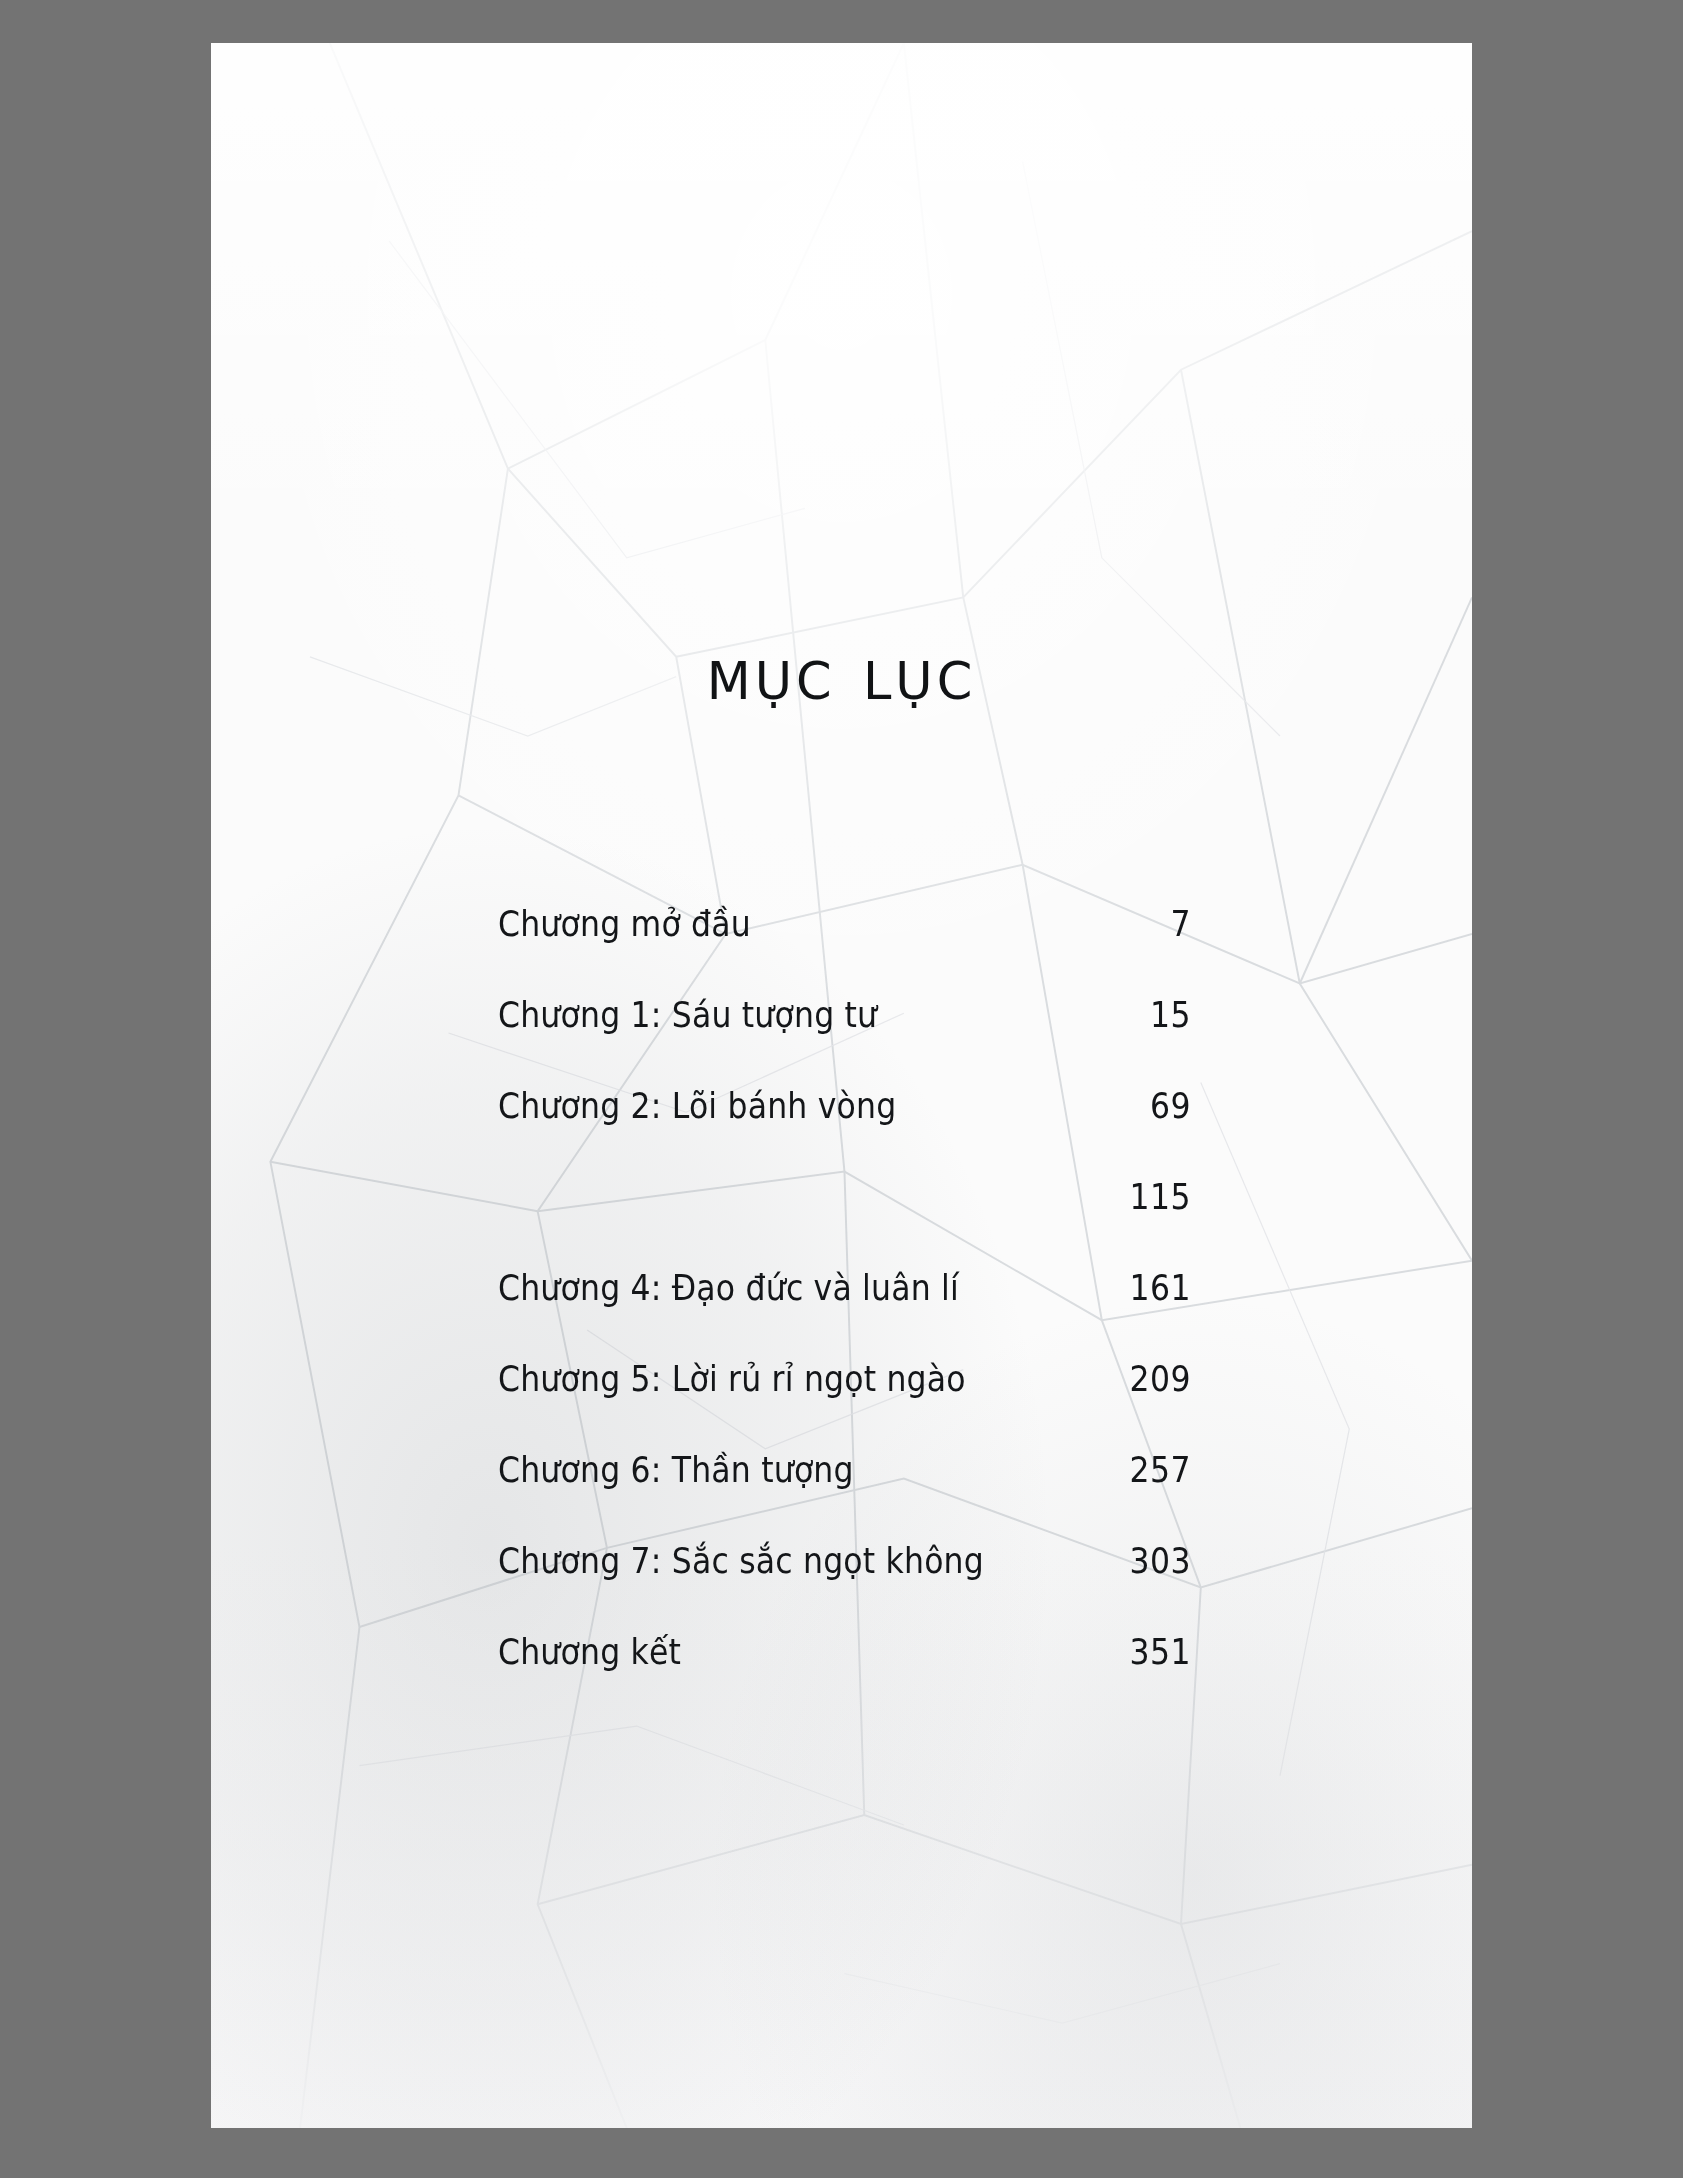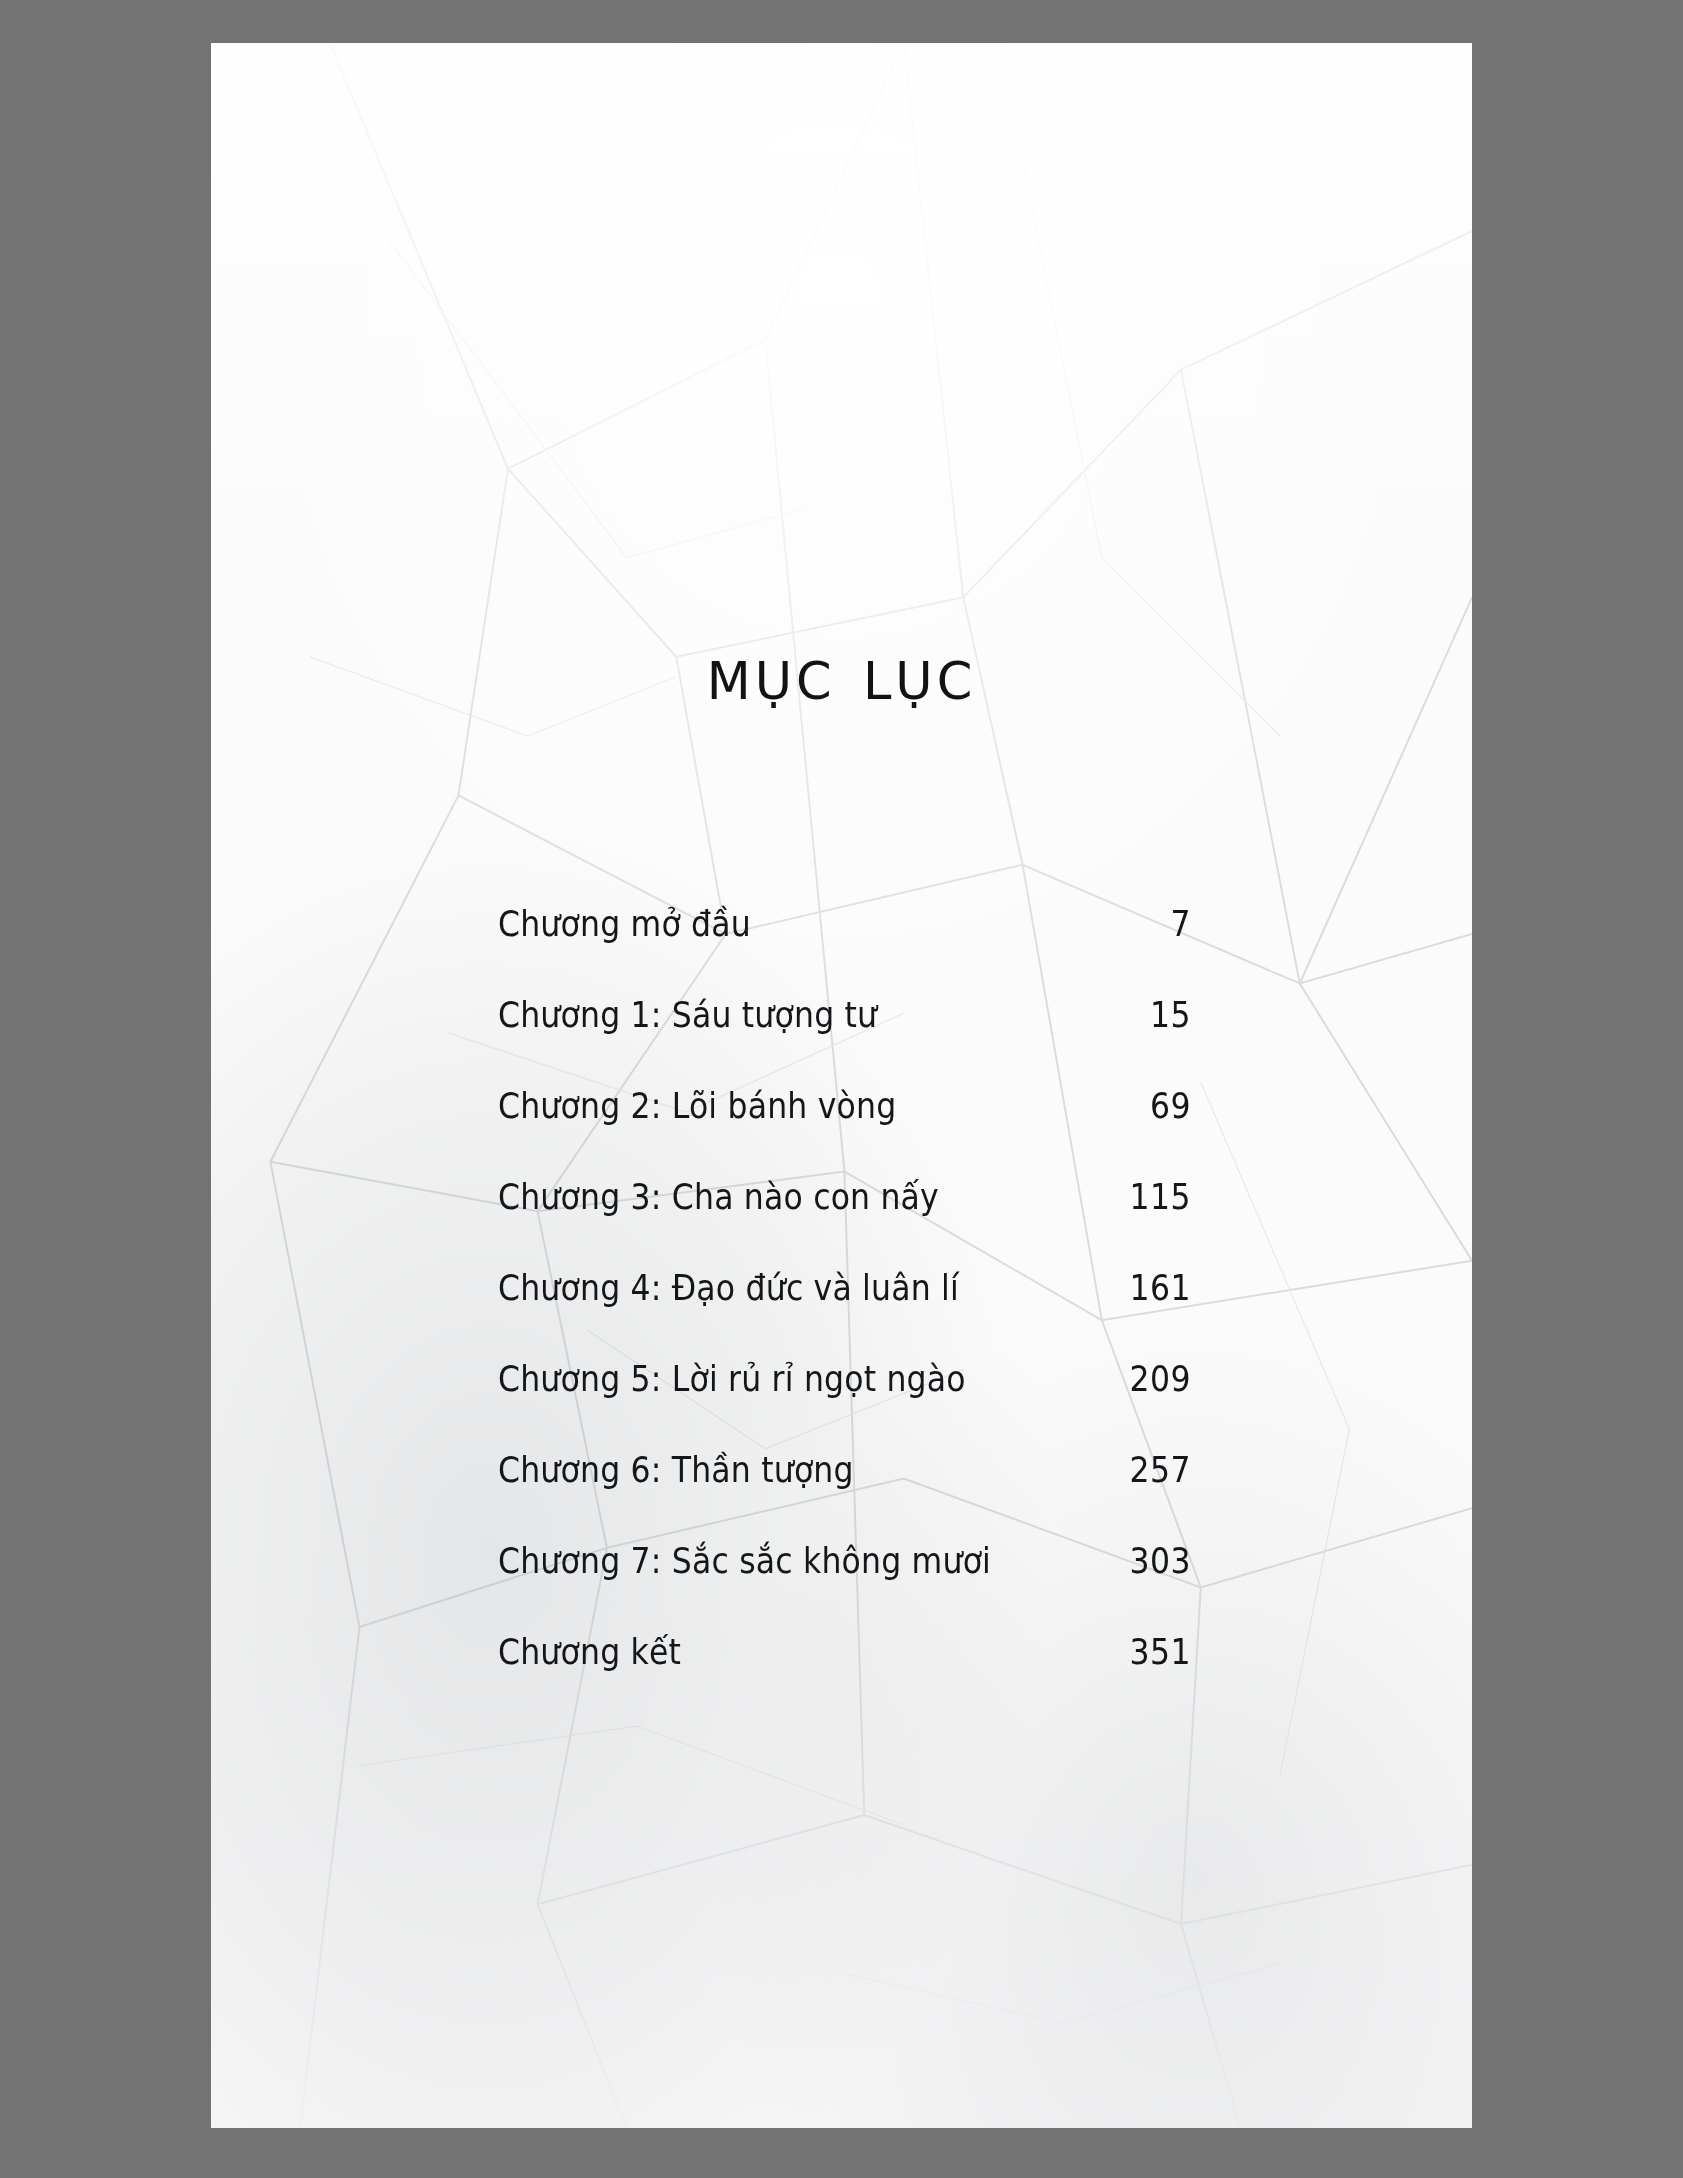--- a/index.html
+++ b/index.html
@@ -185,21 +185,20 @@
           <span class="toc-page">15</span>
         </div>
 
         <div class="toc-row">
           <span class="toc-label">Chương 2: Lõi bánh vòng</span>
           <span class="toc-dots"></span>
           <span class="toc-page">69</span>
         </div>
 
         <div class="toc-row">
-          <span class="toc-label">Chương 3: Cha nào con nấy</span>
           <span class="toc-dots"></span>
           <span class="toc-page">115</span>
         </div>
 
         <div class="toc-row">
           <span class="toc-label">Chương 4: Đạo đức và luân lí</span>
           <span class="toc-dots"></span>
           <span class="toc-page">161</span>
         </div>
 
@@ -209,21 +208,21 @@
           <span class="toc-page">209</span>
         </div>
 
         <div class="toc-row">
           <span class="toc-label">Chương 6: Thần tượng</span>
           <span class="toc-dots"></span>
           <span class="toc-page">257</span>
         </div>
 
         <div class="toc-row">
-          <span class="toc-label">Chương 7: Sắc sắc không mươi</span>
+          <span class="toc-label">Chương 7: Sắc sắc ngọt không</span>
           <span class="toc-dots"></span>
           <span class="toc-page">303</span>
         </div>
 
         <div class="toc-row">
           <span class="toc-label">Chương kết</span>
           <span class="toc-dots"></span>
           <span class="toc-page">351</span>
         </div>
 

